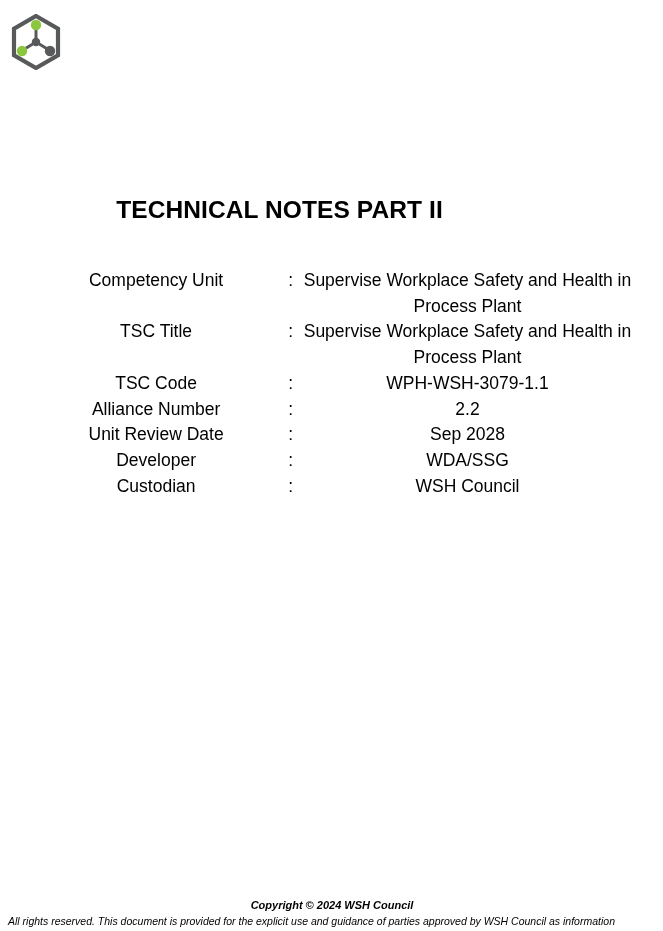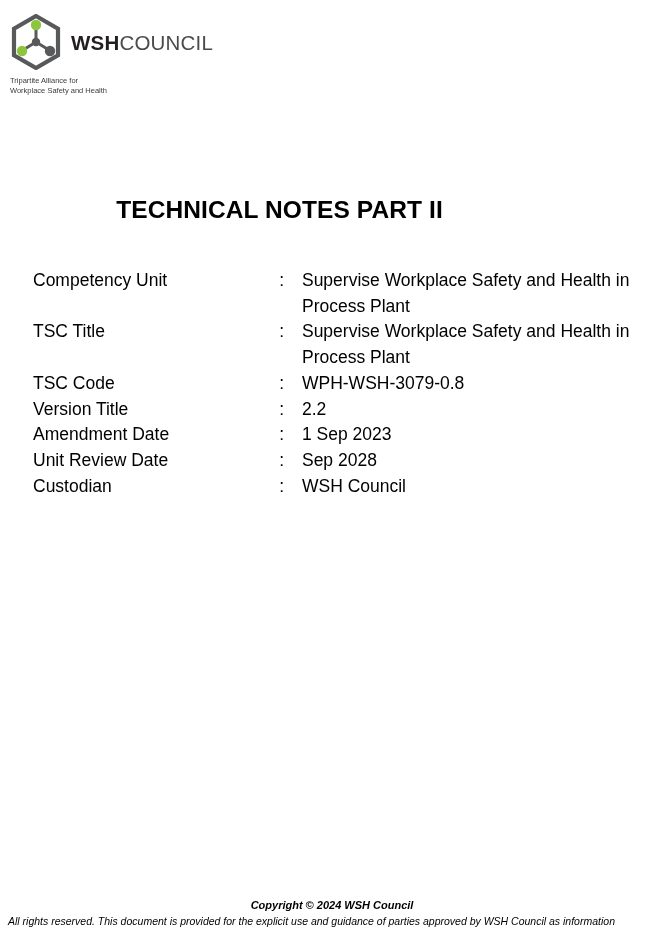--- a/index.html
+++ b/index.html
@@ -77,20 +77,21 @@
     top: 268px;
     width: 600px;
     border-collapse: collapse;
     font-size: 17.5px;
     line-height: 1.47;
   }
   .meta-table td {
     padding: 0;
     vertical-align: top;
     font-weight: normal;
+    text-align: center;
   }
   .meta-label {
     width: 238px;
     white-space: nowrap;
   }
   .meta-colon {
     width: 22px;
   }
   .meta-value {
     width: 320px;
@@ -132,63 +133,56 @@
           <line x1="28" y1="28" x2="15" y2="36"></line>
           <line x1="28" y1="28" x2="41" y2="36"></line>
         </g>
 
         <circle cx="28" cy="11" r="5.2" fill="#8cc63f"></circle>
         <circle cx="14" cy="37" r="5.2" fill="#8cc63f"></circle>
         <circle cx="42" cy="37" r="5.2" fill="#58595b"></circle>
         <circle cx="28" cy="28" r="4.2" fill="#58595b"></circle>
       </svg>
     </span>
-    <span class="logo-wordmark">
-      <span class="wsh">WSH</span><span class="council">COUNCIL</span>
-    </span>
-  </div>
-  <div class="logo-tagline">
-    <div>Tripartite Alliance for</div>
-    <div>Workplace Safety and Health</div>
   </div>
 </div>
 
 <div class="doc-title">TECHNICAL NOTES PART II</div>
 
 <table class="meta-table">
   <tbody>
     <tr>
       <td class="meta-label">Competency Unit</td>
       <td class="meta-colon">:</td>
       <td class="meta-value">Supervise Workplace Safety and Health in Process Plant</td>
     </tr>
     <tr>
       <td class="meta-label">TSC Title</td>
       <td class="meta-colon">:</td>
       <td class="meta-value">Supervise Workplace Safety and Health in Process Plant</td>
     </tr>
     <tr>
       <td class="meta-label">TSC Code</td>
       <td class="meta-colon">:</td>
-      <td class="meta-value">WPH-WSH-3079-0.8</td>
+      <td class="meta-value">WPH-WSH-3079-1.1</td>
     </tr>
     <tr>
-      <td class="meta-label">Version Title</td>
+      <td class="meta-label">Alliance Number</td>
       <td class="meta-colon">:</td>
       <td class="meta-value">2.2</td>
-    </tr>
-    <tr>
-      <td class="meta-label">Amendment Date</td>
-      <td class="meta-colon">:</td>
-      <td class="meta-value">1 Sep 2023</td>
     </tr>
     <tr>
       <td class="meta-label">Unit Review Date</td>
       <td class="meta-colon">:</td>
       <td class="meta-value">Sep 2028</td>
+    </tr>
+    <tr>
+      <td class="meta-label">Developer</td>
+      <td class="meta-colon">:</td>
+      <td class="meta-value">WDA/SSG</td>
     </tr>
     <tr>
       <td class="meta-label">Custodian</td>
       <td class="meta-colon">:</td>
       <td class="meta-value">WSH Council</td>
     </tr>
   </tbody>
 </table>
 
 <div class="footer">

